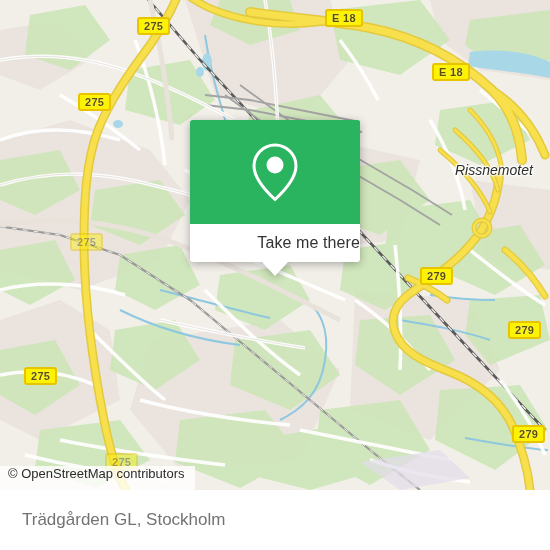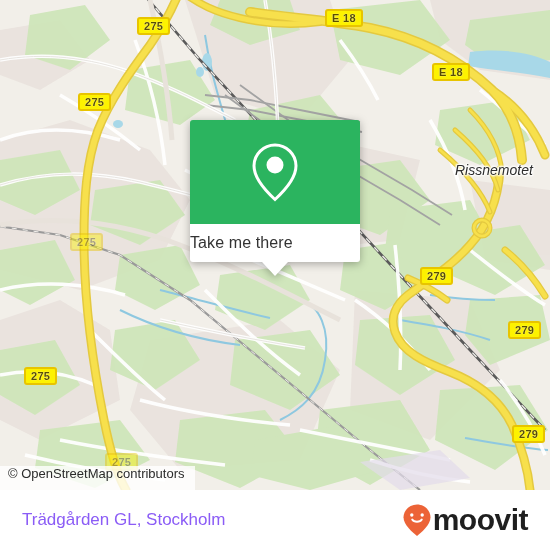--- a/index.html
+++ b/index.html
@@ -75,21 +75,21 @@
     display: flex;
     align-items: center;
     justify-content: center;
   }
   #callout-bottom {
     height: 38px;
     background: #ffffff;
     border-radius: 0 0 3px 3px;
     display: flex;
     align-items: center;
-    justify-content: flex-start;
+    justify-content: flex-end;
     position: relative;
   }
   #callout-label {
     font-size: 16px;
     color: #333333;
     letter-spacing: .1px;
   }
   #callout-tail {
     position: absolute;
     left: 50%;
@@ -120,21 +120,21 @@
     left: 0; top: 490px;
     width: 550px; height: 60px;
     background: rgba(255,255,255,.88);
     display: flex;
     align-items: center;
     justify-content: space-between;
     padding: 0 22px;
   }
   #footer-title {
     font-size: 17px;
-    color: #8b5cf6;
+    color: #737373;
     white-space: nowrap;
   }
   #brand {
     display: flex;
     align-items: center;
     gap: 1px;
   }
   #brand-wordmark {
     font-size: 30px;
     font-weight: bold;
@@ -346,24 +346,15 @@
       </div>
     </div>
 
     <div id="attribution">
       <span>© OpenStreetMap contributors</span>
     </div>
   </div>
 
   <div id="footer">
     <div id="footer-title">Trädgården GL, Stockholm</div>
-    <div id="brand">
-      <svg width="30" height="34" viewBox="0 0 30 34">
-        <path d="M15 1.5 C7.5 1.5 1.5 7.3 1.5 14.3 C1.5 22 11 30 15 33 C19 30 28.5 22 28.5 14.3 C28.5 7.3 22.5 1.5 15 1.5 Z" fill="#ec6337"></path>
-        <circle cx="9.8" cy="12" r="1.7" fill="#ffffff"></circle>
-        <circle cx="20.2" cy="12" r="1.7" fill="#ffffff"></circle>
-        <path d="M10.2 16.5 C12 19.4 18 19.4 19.8 16.5" fill="none" stroke="#ffffff" stroke-width="1.9" stroke-linecap="round"></path>
-      </svg>
-      <span id="brand-wordmark">moovit</span>
-    </div>
   </div>
 
 </div>
 
 </body></html>

